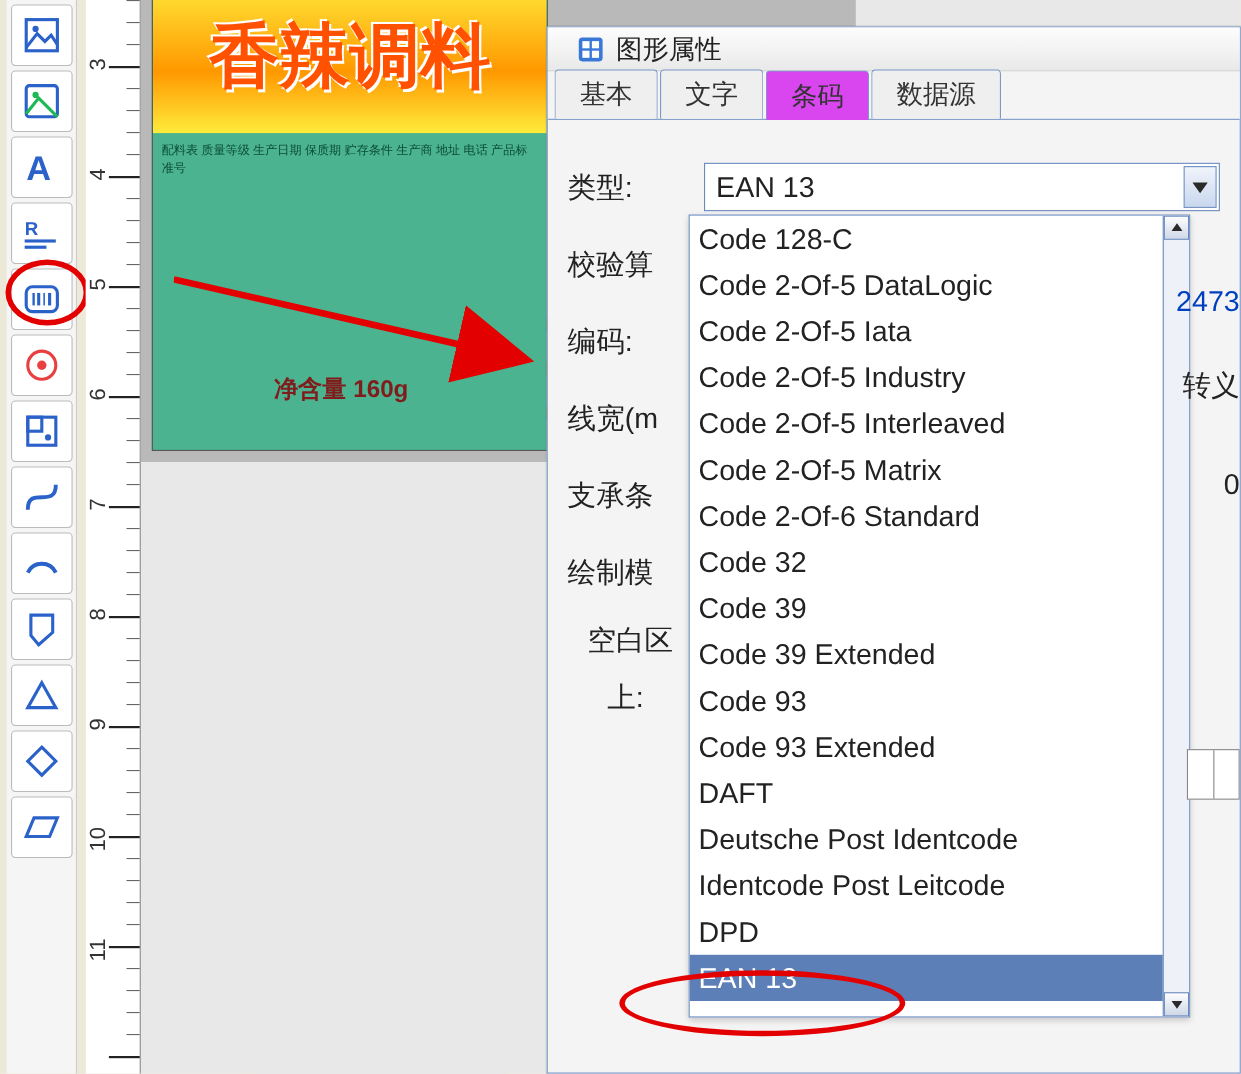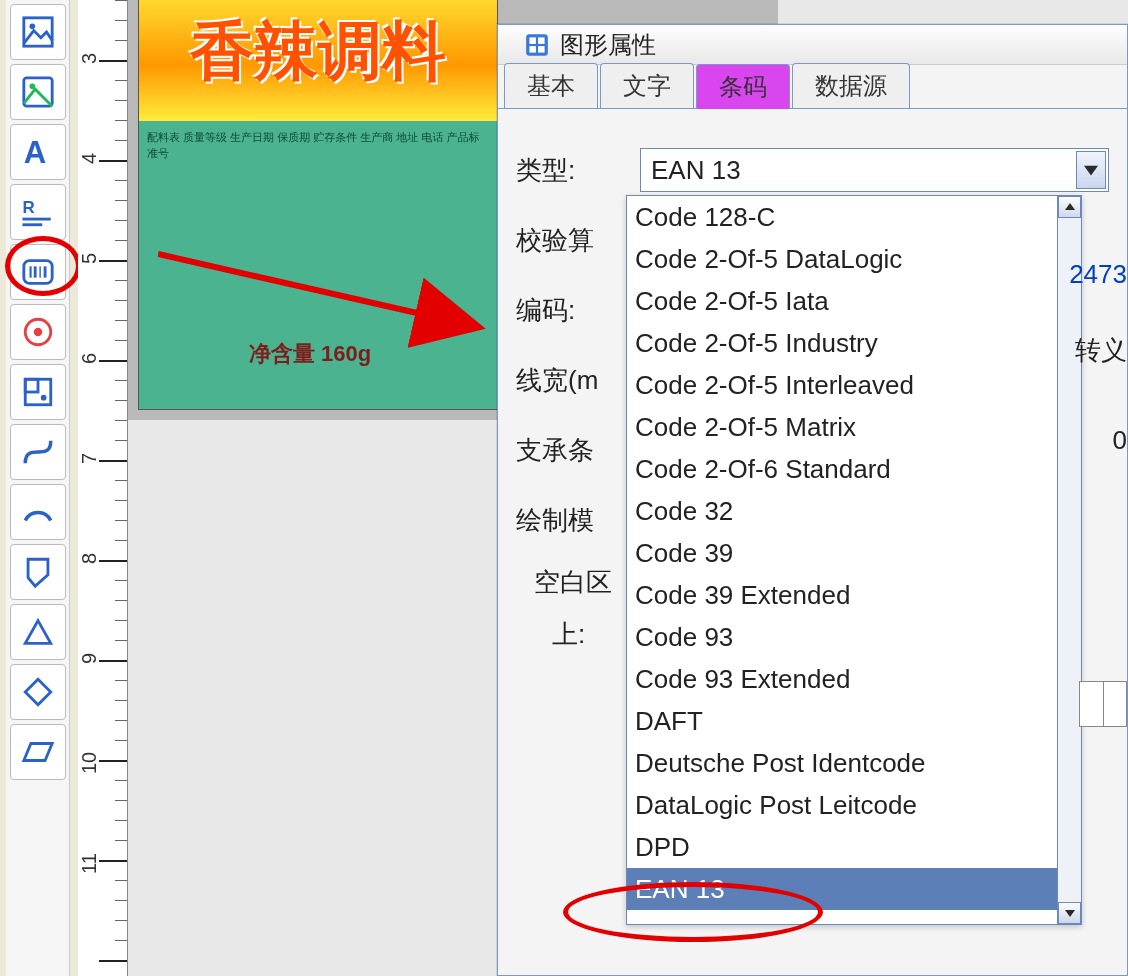--- a/index.html
+++ b/index.html
@@ -345,21 +345,21 @@
           <li>Code 2-Of-5 Interleaved</li>
           <li>Code 2-Of-5 Matrix</li>
           <li>Code 2-Of-6 Standard</li>
           <li>Code 32</li>
           <li>Code 39</li>
           <li>Code 39 Extended</li>
           <li>Code 93</li>
           <li>Code 93 Extended</li>
           <li>DAFT</li>
           <li>Deutsche Post Identcode</li>
-          <li>DataLogic Post Leitcode</li>
+          <li>Identcode Post Leitcode</li>
           <li>DPD</li>
           <li class="sel">EAN 13</li>
         </ul>
       <div class="sb">
         <div class="btn">
           <svg viewBox="0 0 10 10">
               <path d="M0 8 L10 8 L5 1 Z" fill="#2a2a2a"></path>
             </svg>
           </div>
         <div class="btn">

